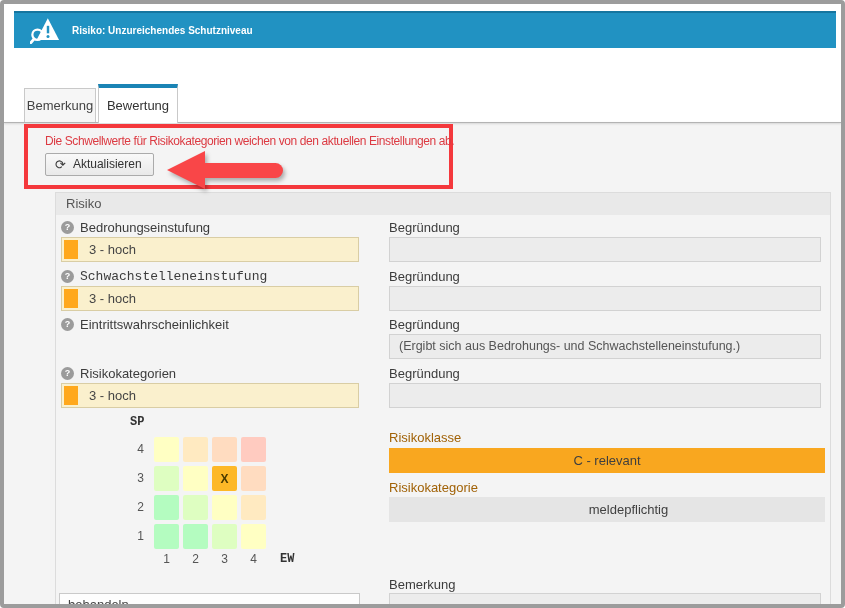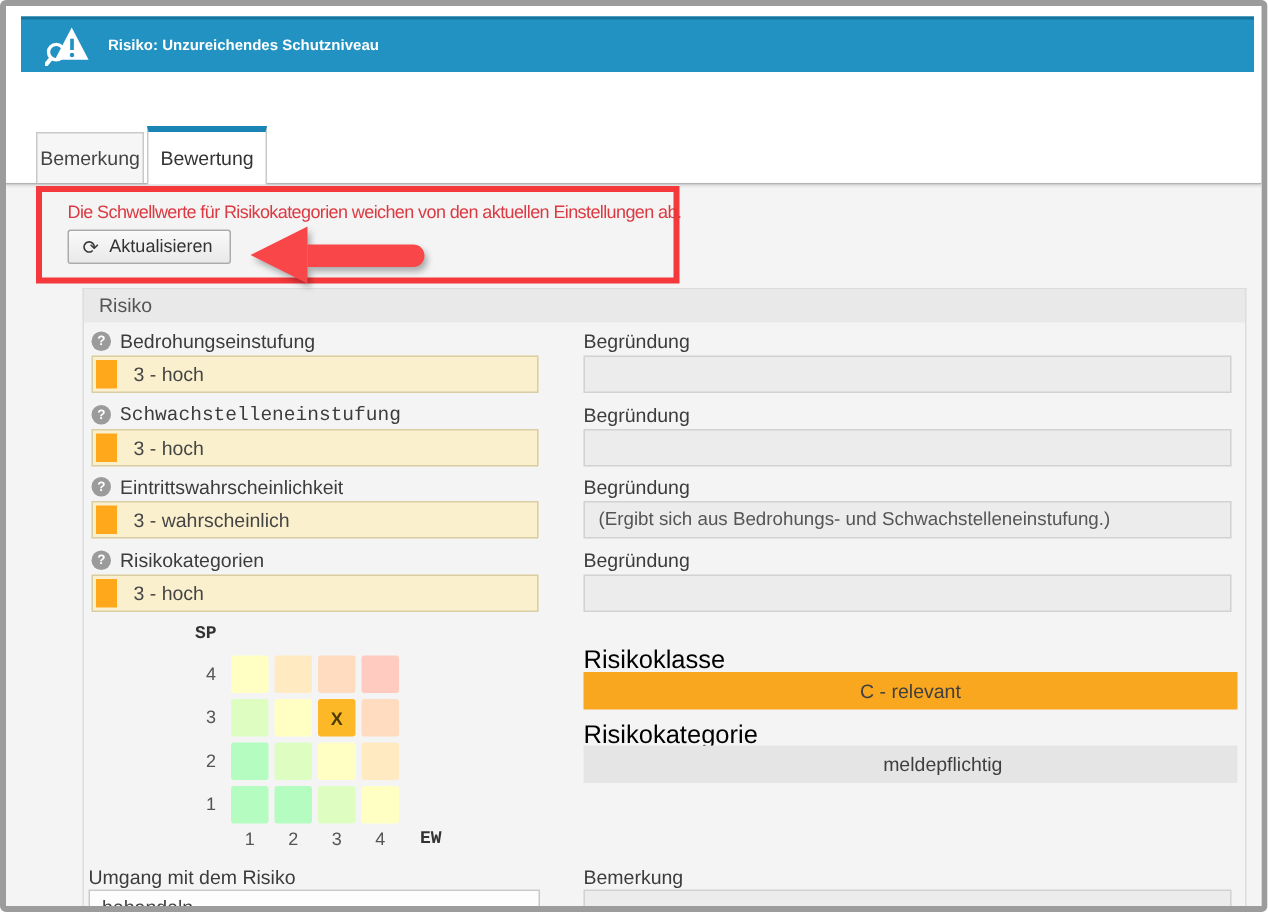--- a/index.html
+++ b/index.html
@@ -44,21 +44,21 @@
   .axis-label{position:absolute;font-size:12px;font-weight:bold;color:#333;font-family:Liberation Mono, monospace;}
   .mx-rows{position:absolute;left:68px;top:244px;width:20px;display:grid;grid-template-rows:repeat(4,25px);row-gap:4px;}
   .mx-rows div{font-size:12px;color:#555;text-align:right;line-height:25px;}
   .mx-grid{position:absolute;left:98px;top:244px;display:grid;grid-template-columns:repeat(4,25px);grid-template-rows:repeat(4,25px);gap:4px;}
   .mx-grid .cell{width:25px;height:25px;border-radius:2px;display:flex;align-items:center;justify-content:center;cursor:pointer;}
   .mx-grid .cell.sel{font-size:12px;font-weight:bold;color:#4a3b00;}
   .mx-cols{position:absolute;left:98px;top:359px;display:grid;grid-template-columns:repeat(4,25px);column-gap:4px;}
   .mx-cols div{font-size:12px;color:#555;text-align:center;}
 
   
-  .result-label{position:absolute;left:333px;font-size:17px;color:#000000;}
+  .result-label{position:absolute;left:333px;font-size:13px;color:#a16207;}
   .result-bar{position:absolute;left:333px;box-sizing:border-box;width:436px;height:25px;font-size:13px;color:#3f3f3f;text-align:center;line-height:25px;}
 
   
   .umgang-field{position:absolute;box-sizing:border-box;left:3px;top:400px;width:301px;height:24px;background:#fdfdfd;border:1px solid #c9c9c9;font-size:13px;color:#444;line-height:22px;padding-left:8px;cursor:pointer;}
 </style>
 </head>
 <body>
 
 <div class="frame">
   <div class="win">
@@ -112,24 +112,20 @@
       <div class="flabel" style="left:24px;top:76px;font-family:Liberation Mono, monospace;">Schwachstelleneinstufung</div>
       <div class="val-field" style="left:5px;top:93px;">
         <span class="chip"></span>
         <span>3 - hoch</span>
       </div>
       <div class="flabel" style="left:333px;top:76px;">Begründung</div>
       <div class="reason-field" style="top:93px;"></div>
 
       <span class="help" style="left:5px;top:125px;">?</span>
       <div class="flabel" style="left:24px;top:124px;">Eintrittswahrscheinlichkeit</div>
-      <div class="val-field" style="left:5px;top:141px;">
-        <span class="chip"></span>
-        <span>3 - wahrscheinlich</span>
-      </div>
       <div class="flabel" style="left:333px;top:124px;">Begründung</div>
       <div class="reason-field" style="top:141px;">(Ergibt sich aus Bedrohungs- und Schwachstelleneinstufung.)</div>
 
       <span class="help" style="left:5px;top:174px;">?</span>
       <div class="flabel" style="left:24px;top:173px;">Risikokategorien</div>
       <div class="val-field" style="left:5px;top:190px;">
         <span class="chip"></span>
         <span>3 - hoch</span>
       </div>
       <div class="flabel" style="left:333px;top:173px;">Begründung</div>
@@ -166,20 +162,19 @@
           <div>3</div>
           <div>4</div>
         </div>
       <div class="axis-label" style="left:224px;top:359px;">EW</div>
 
       <div class="result-label" style="top:237px;">Risikoklasse</div>
       <div class="result-bar" style="top: 255px; background: rgb(249, 167, 31);" id="klasse-bar">C - relevant</div>
       <div class="result-label" style="top:287px;">Risikokategorie</div>
       <div class="result-bar" style="top: 304px; background: #e5e5e5; padding-left: 43px;" id="kategorie-bar">meldepflichtig</div>
 
-      <div class="flabel" style="left:3px;top:384px;">Umgang mit dem Risiko</div>
       <div class="umgang-field">behandeln</div>
       <div class="flabel" style="left:333px;top:384px;">Bemerkung</div>
       <div class="reason-field" style="top:400px;"></div>
     </div>
 
   </div>
 </div>
 
 </body></html>

